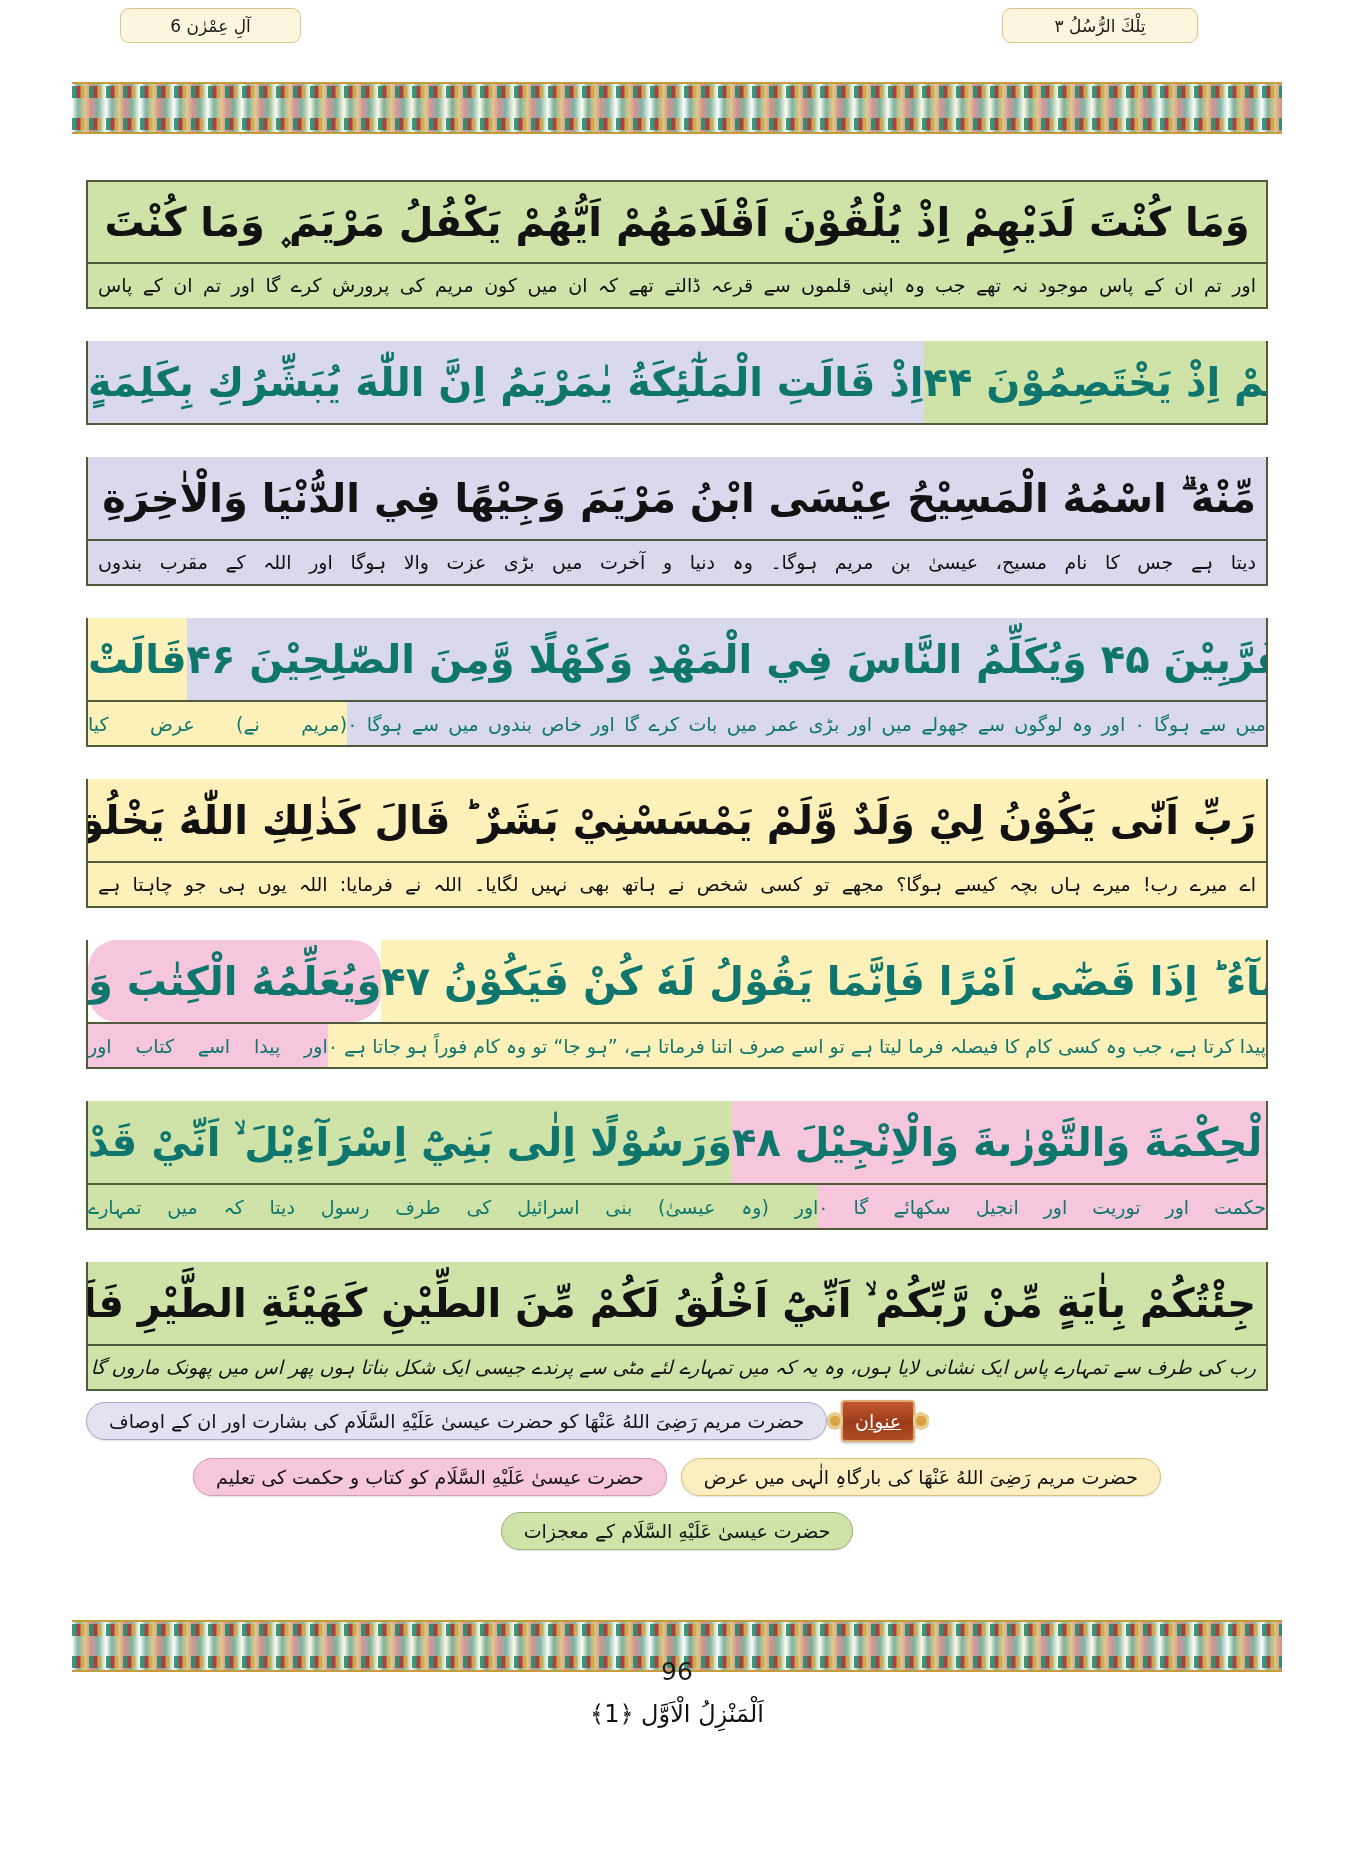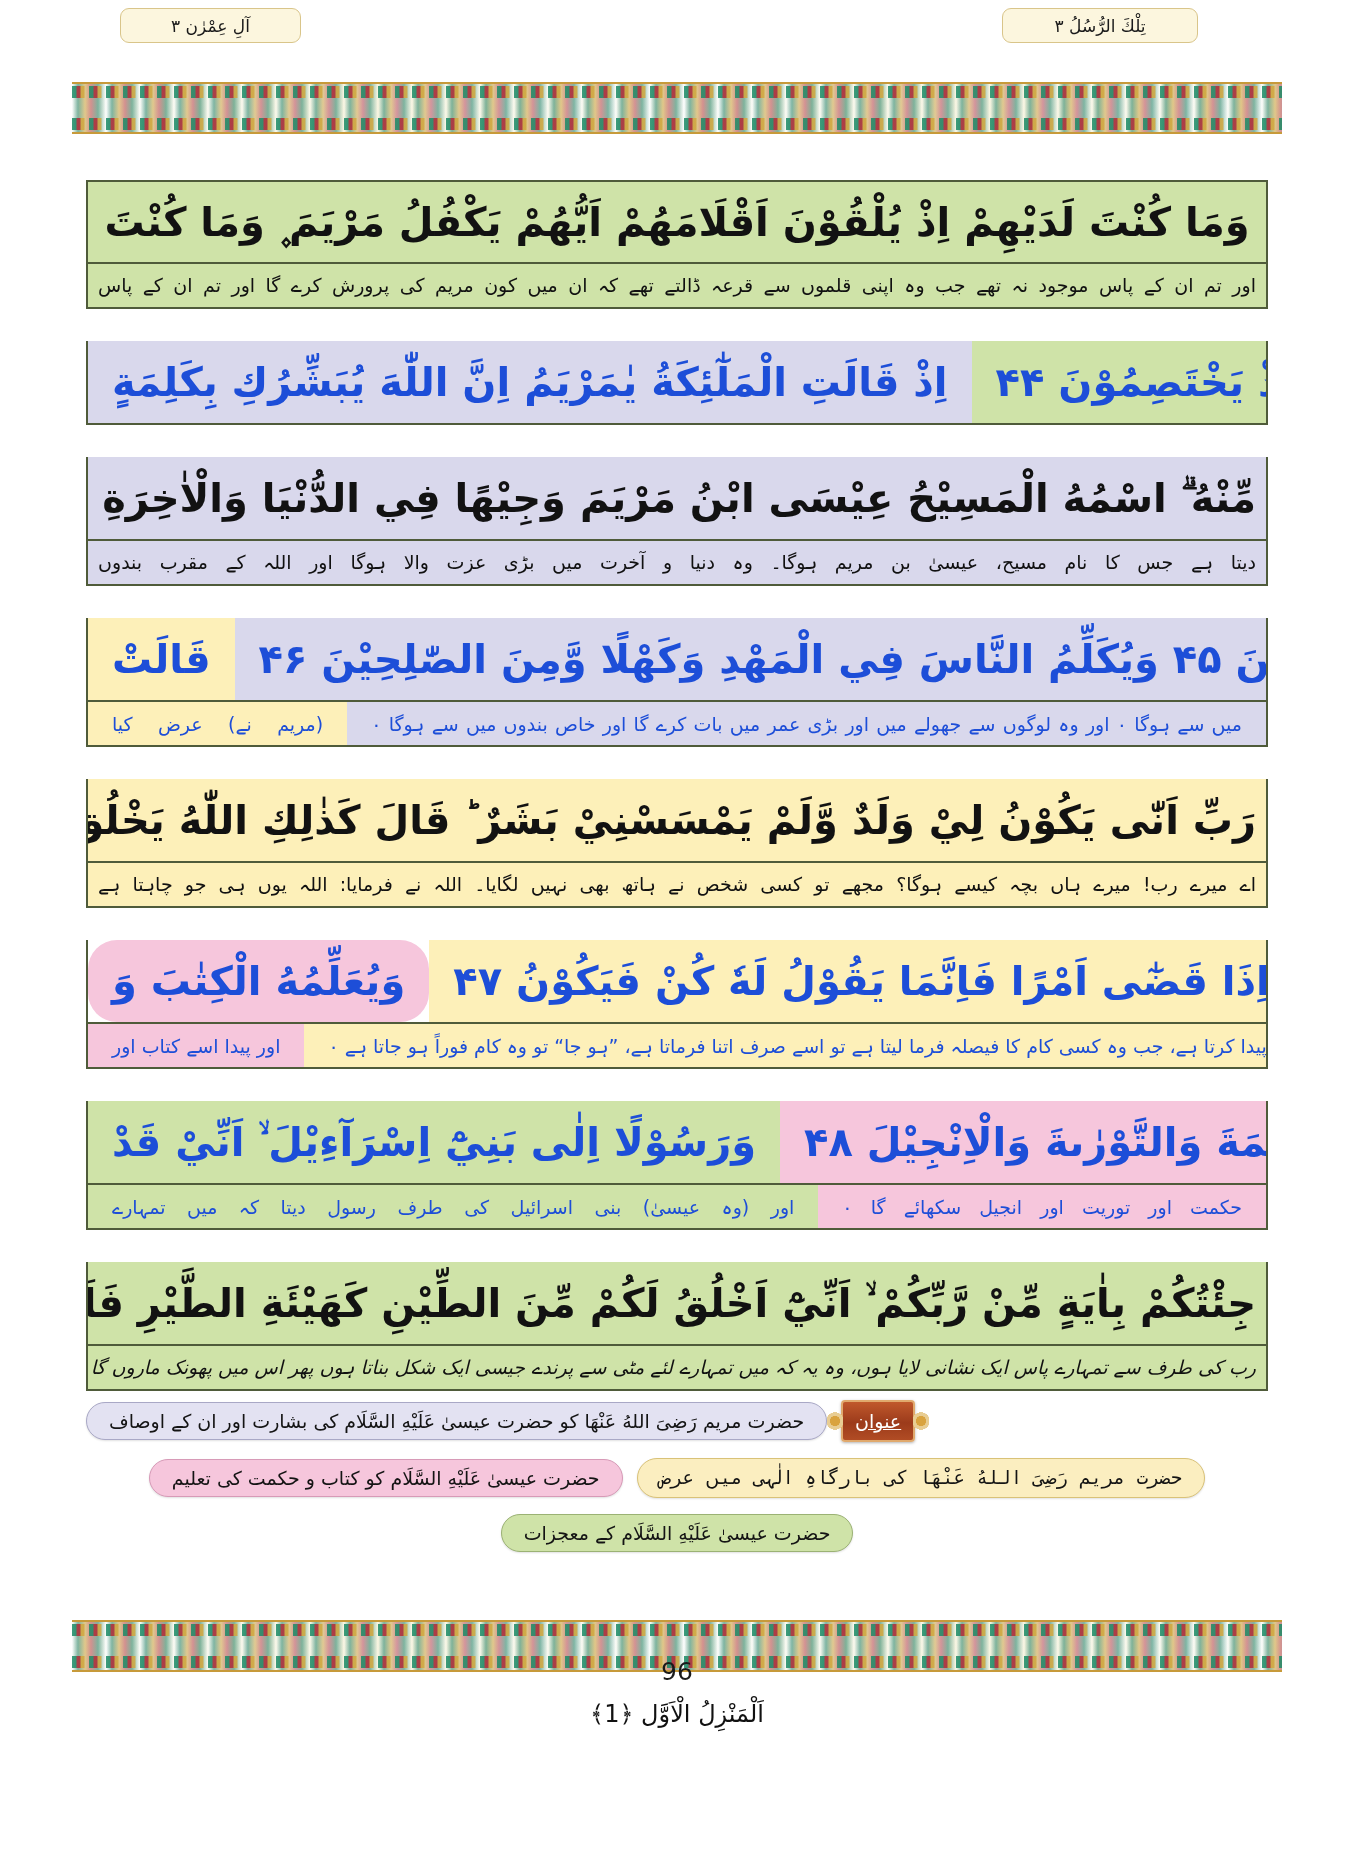--- a/index.html
+++ b/index.html
@@ -162,23 +162,23 @@
   .split > div {
     display: flex;
     align-items: center;
     height: 100%;
     box-sizing: border-box;
   }
   .seg-text {
     direction: rtl;
     font-family: "DejaVu Sans", "Liberation Sans", sans-serif;
     font-size: 19px;
-    color: #1d4ed8;
+    color: #0f766e;
     white-space: nowrap;
-    padding: 0 24px;
+    padding: 0 0;
     width: 100%;
     text-align: justify;
     text-align-last: justify;
   }
   .seg-text.ar {
     font-size: 40px;
     font-weight: 600;
     text-align: center;
     text-align-last: center;
     letter-spacing: -1px;
@@ -205,21 +205,21 @@
     border: 1px solid #9a9ab5;
     padding: 7px 22px;
     direction: rtl;
     font-family: "DejaVu Sans", "Liberation Sans", sans-serif;
     font-size: 19px;
     color: #141414;
     white-space: nowrap;
     box-shadow: 0 1px 2px rgba(0,0,0,0.12);
   }
   .pill-lilac { background: #e3e2f2; border-color: #a9a8c6; }
-  .pill-cream { background: #fbeec0; border-color: #d9c278; font-family: Liberation Mono, monospace; }
+  .pill-cream { background: #fbeec0; border-color: #d9c278; }
   .pill-pink  { background: #f6c6dc; border-color: #d79ab7; }
   .pill-green { background: #cfe3a8; border-color: #9bb274; }
 
   .unwan-badge {
     width: 70px;
     height: 38px;
     background: linear-gradient(180deg, #c0582c 0%, #9c3b1b 55%, #b14c24 100%);
     border: 2px solid #e0a96d;
     border-radius: 4px;
     display: flex;
@@ -272,21 +272,21 @@
 </head>
 <body>
 
 <div class="page">
 
   <div class="ornament-band band-top">
     <div class="band-cap left"></div>
     <div class="band-cap right"></div>
   </div>
   <div class="cartouche cartouche-surah">
-    <span>آلِ عِمْرٰن ٣</span>
+    <span>آلِ عِمْرٰن 6</span>
   </div>
   <div class="cartouche cartouche-juz">
     <span>تِلْكَ الرُّسُلُ ٣</span>
   </div>
 
   <div class="content" id="content">
       <div class="row ar-row first" style="background: rgb(207, 227, 168);">
         <div class="ayah-text">وَمَا كُنْتَ لَدَيْهِمْ اِذْ يُلْقُوْنَ اَقْلَامَهُمْ اَيُّهُمْ يَكْفُلُ مَرْيَمَ ۪ وَمَا كُنْتَ</div>
       </div>
       <div class="row ur-row" style="background: rgb(207, 227, 168);">

